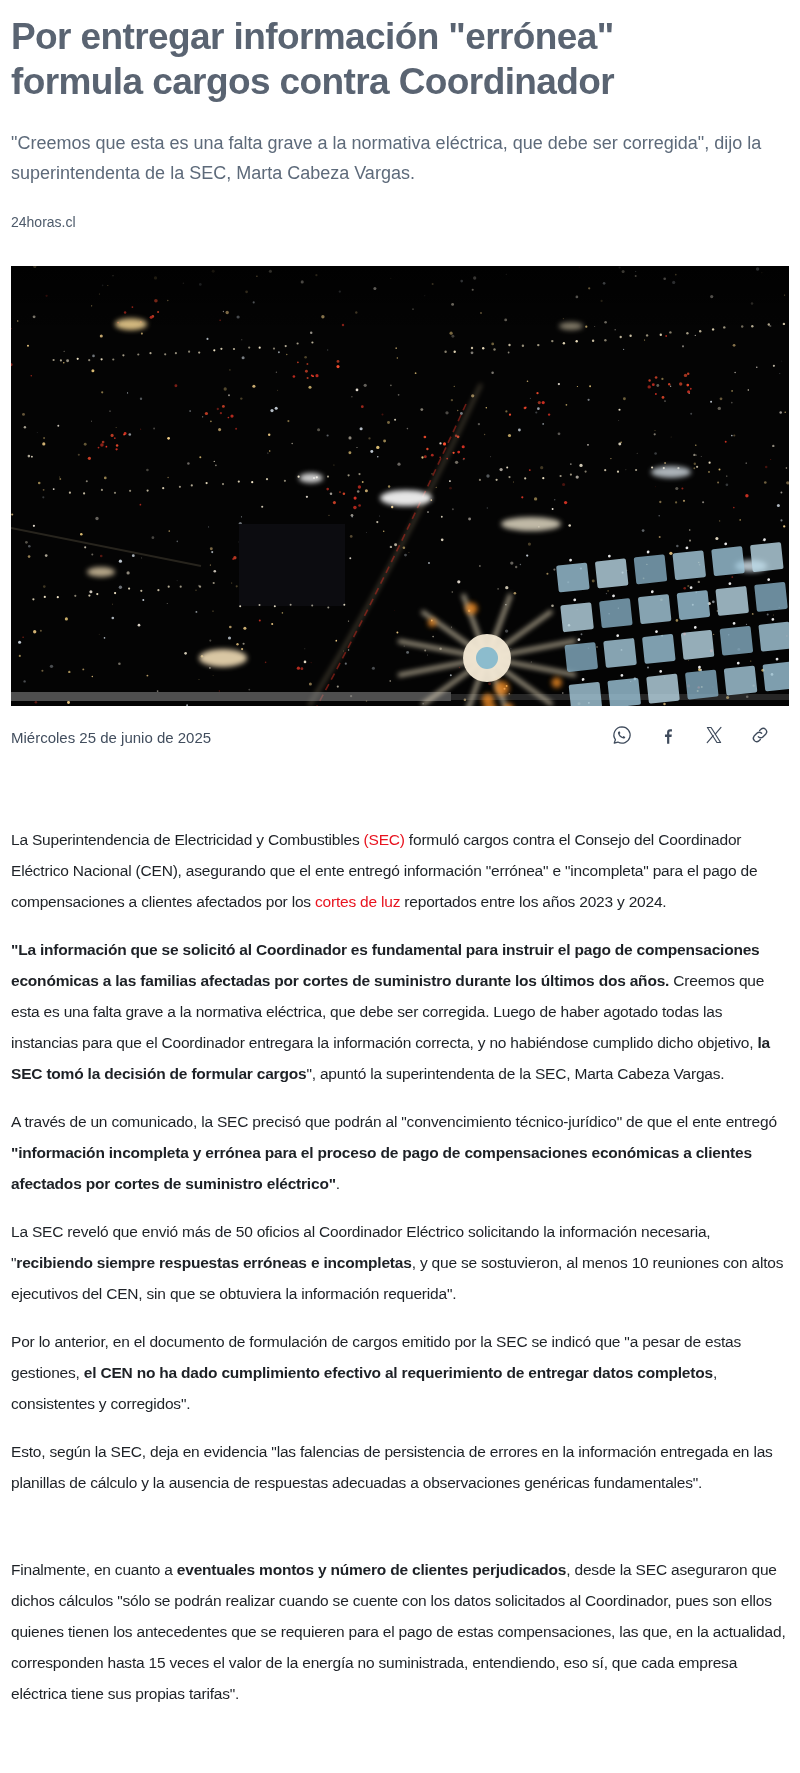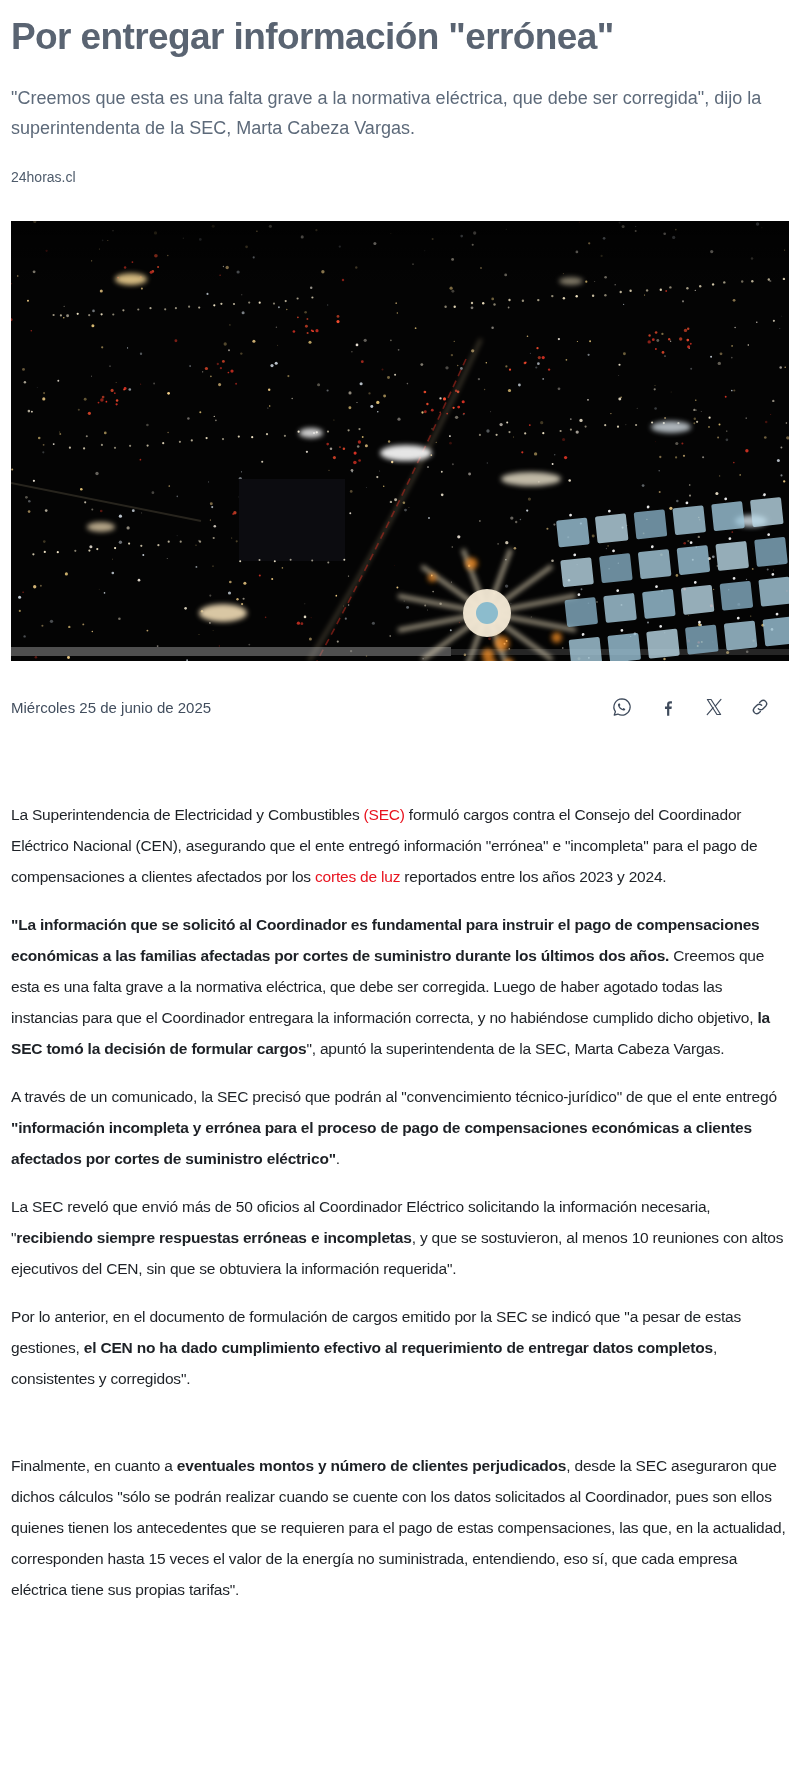--- a/index.html
+++ b/index.html
@@ -15,42 +15,43 @@
             color:var(--headline);margin-bottom:24px}
   .headline .hl{display:block;white-space:nowrap}
 
   .subtitle{font-size:18px;line-height:30px;color:var(--subtitle);margin-bottom:26px;max-width:778px}
 
   .byline{font-size:14px;color:var(--byline);margin-bottom:36px}
 
   .hero{width:778px;height:440px;background:#040404;overflow:hidden;position:relative}
   .hero svg{display:block;width:100%;height:100%}
 
-  .meta-row{display:flex;justify-content:space-between;align-items:center;
-            margin-top:32px;height:28px}
+  .meta-row{display:flex;justify-content:space-between;align-items:flex-end;
+            margin-top:12px;height:28px}
   .date{font-size:15px;color:var(--date)}
   .share{display:flex;align-items:center;gap:24px;padding-right:18px}
   .share button{background:none;border:none;width:22px;height:22px;cursor:pointer;padding:0}
   .share svg{width:22px;height:22px;display:block}
 
   .article-body{margin-top:78px;font-size:15.5px;line-height:31px;letter-spacing:-0.2px;
                 color:var(--body);max-width:778px}
   .article-body p.para{margin:0 0 17px 0}
   .article-body p.para:last-child{margin-top:56px}
   .para .b,.para strong{font-weight:700}
   .para a.red{color:var(--red);text-decoration:none;cursor:pointer;font-weight:inherit}
   .para a.red.b{font-weight:400}
 </style>
 </head>
 <body>
 
 <div class="page">
 
   <h1 class="headline">
     <span class="hl">Por entregar información "errónea"</span>
+    <span class="hl">formula cargos contra Coordinador</span>
   </h1>
 
   <p class="subtitle">"Creemos que esta es una falta grave a la normativa eléctrica, que debe ser corregida", dijo la superintendenta de la SEC, Marta Cabeza Vargas.</p>
 
   <div class="byline">24horas.cl</div>
 
   <figure class="hero">
     <svg id="hero-art" viewBox="0 0 778 440" preserveAspectRatio="xMidYMid slice">
       <defs>
         <filter id="g" x="-80%" y="-80%" width="260%" height="260%">
@@ -930,16 +931,17 @@
       </button>
     </div>
   </div>
 
   <div class="article-body" id="article-body">
       <p class="para"><span>La Superintendencia de Electricidad y Combustibles </span><a class="red">(</a><a class="red b">SEC</a><a class="red">)</a><span> formuló cargos contra el Consejo del Coordinador Eléctrico Nacional (CEN), asegurando que el ente entregó información "errónea" e "incompleta" para el pago de compensaciones a clientes afectados por los </span><a class="red b">cortes de luz</a><span> reportados entre los años 2023 y 2024.</span></p>
       <p class="para"><strong>"La información que se solicitó al Coordinador es fundamental para instruir el pago de compensaciones económicas a las familias afectadas por cortes de suministro durante los últimos dos años.</strong><span> Creemos que esta es una falta grave a la normativa eléctrica, que debe ser corregida. Luego de haber agotado todas las instancias para que el Coordinador entregara la información correcta, y no habiéndose cumplido dicho objetivo, </span><strong>la SEC tomó la decisión de formular cargos</strong><span>", apuntó la superintendenta de la SEC, Marta Cabeza Vargas.</span></p>
       <p class="para"><span>A través de un comunicado, la SEC precisó que podrán al "convencimiento técnico-jurídico" de que el ente entregó </span><strong>"información incompleta y errónea para el proceso de pago de compensaciones económicas a clientes afectados por cortes de suministro eléctrico"</strong><span>.</span></p>
       <p class="para"><span>La SEC reveló que envió más de 50 oficios al Coordinador Eléctrico solicitando la información necesaria, "</span><strong>recibiendo siempre respuestas erróneas e incompletas</strong><span>, y que se sostuvieron, al menos 10 reuniones con altos ejecutivos del CEN, sin que se obtuviera la información requerida".</span></p>
       <p class="para"><span>Por lo anterior, en el documento de formulación de cargos emitido por la SEC se indicó que "a pesar de estas gestiones, </span><strong>el CEN no ha dado cumplimiento efectivo al requerimiento de entregar datos completos</strong><span>, consistentes y corregidos".</span></p>
+      <p class="para"><span>Esto, según la SEC, deja en evidencia "las falencias de persistencia de errores en la información entregada en las planillas de cálculo y la ausencia de respuestas adecuadas a observaciones genéricas fundamentales".</span></p>
       <p class="para"><span>Finalmente, en cuanto a </span><strong>eventuales montos y número de clientes perjudicados</strong><span>, desde la SEC aseguraron que dichos cálculos "sólo se podrán realizar cuando se cuente con los datos solicitados al Coordinador, pues son ellos quienes tienen los antecedentes que se requieren para el pago de estas compensaciones, las que, en la actualidad, corresponden hasta 15 veces el valor de la energía no suministrada, entendiendo, eso sí, que cada empresa eléctrica tiene sus propias tarifas".</span></p>
     </div>
 
 </div>
 
 </body></html>

